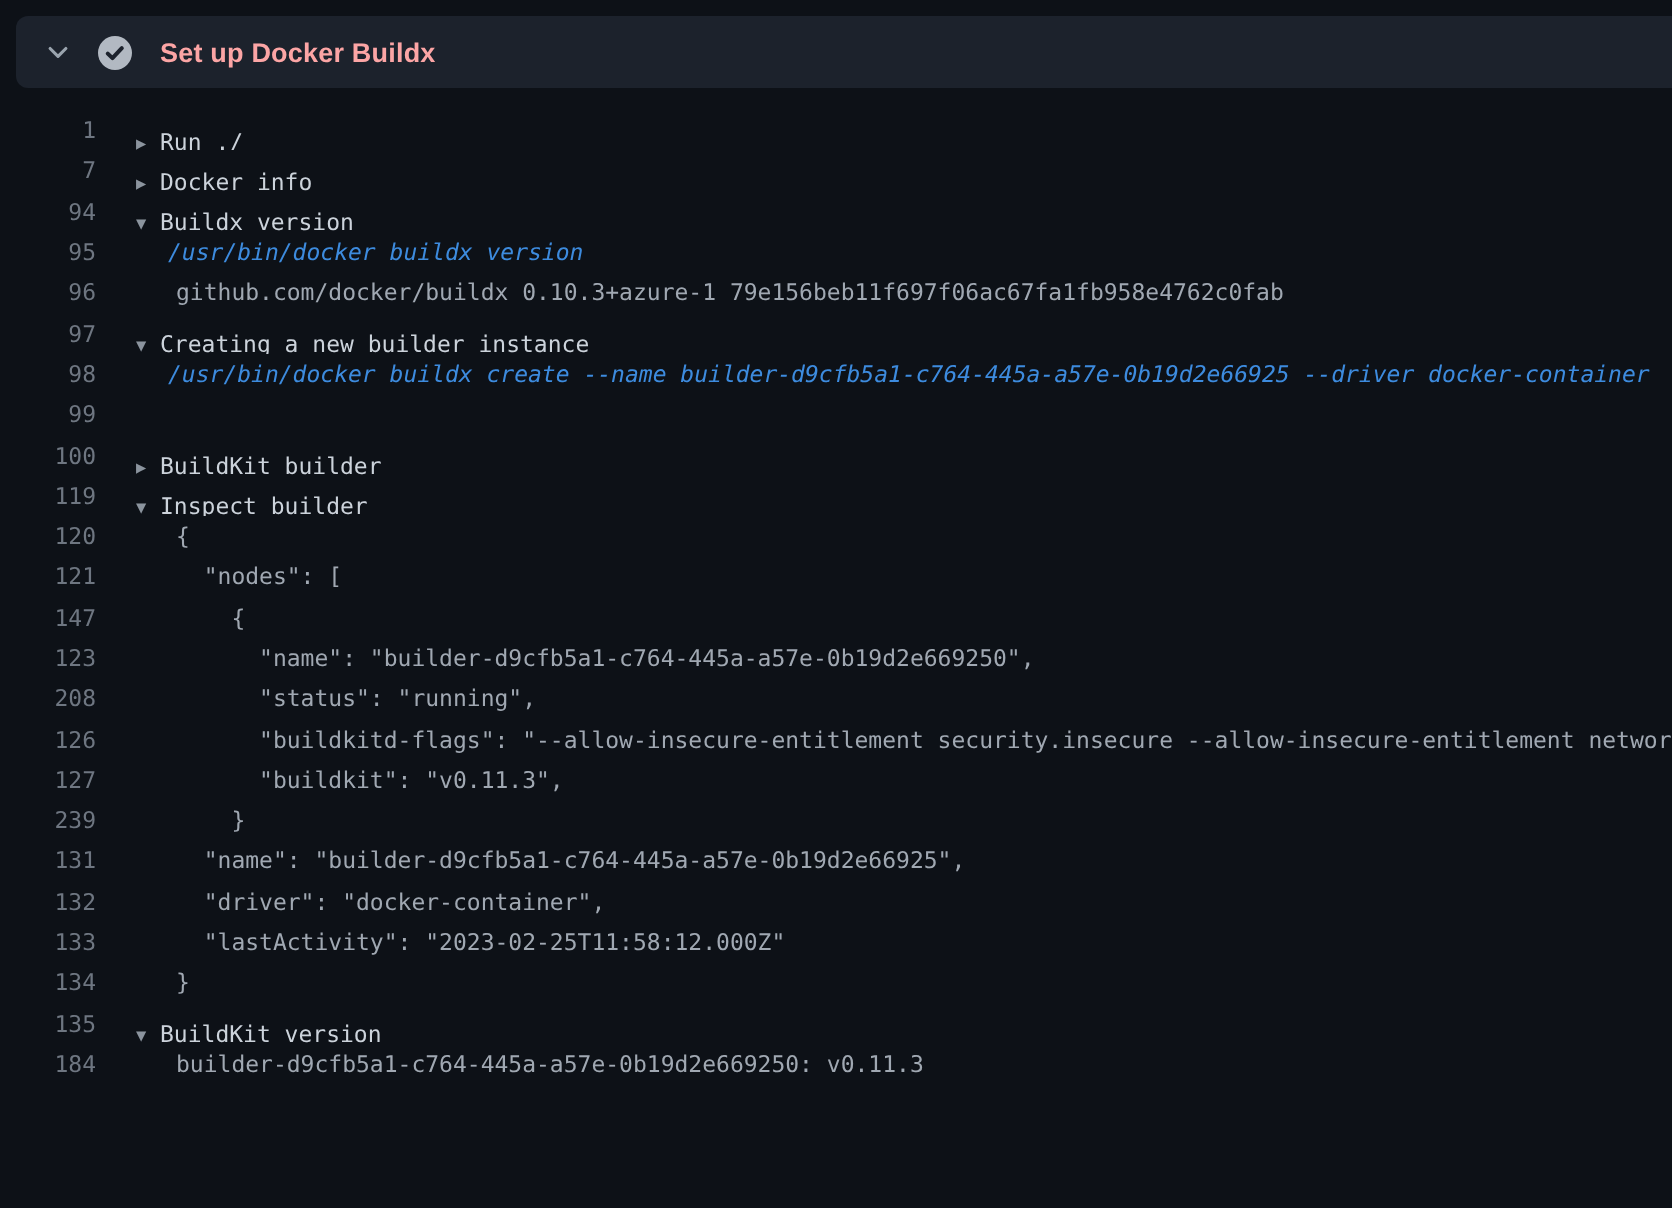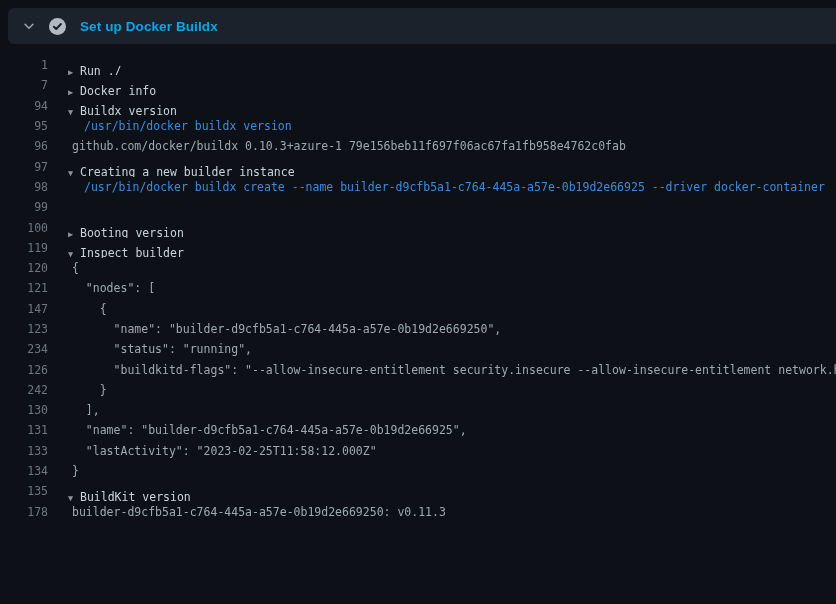--- a/index.html
+++ b/index.html
@@ -26,21 +26,21 @@
     width: 30px; height: 36px;
     display: flex; align-items: center; justify-content: center;
     margin-left: 6px;
   }
   .status-wrap {
     width: 26px; height: 36px;
     display: flex; align-items: center; justify-content: center;
   }
   .step-title {
     margin-left: 10px;
-    color: #0ea5e9;
+    color: #fca5a5;
     font-size: 13.5px;
     font-weight: 600;
     letter-spacing: 0.1px;
   }
 
   
   .log-area {
     position: absolute;
     left: 0; top: 55px;
     width: 836px;
@@ -70,22 +70,22 @@
   .tri {
     display: inline-block;
     width: 12px;
     font-size: 8.5px;
     color: #8b949e;
     transform: translateY(-0.5px);
   }
   .txt { white-space: pre; }
   .t-group-collapsed .txt, .t-group-expanded .txt { color: #ccd3db; margin-top: 11px; }
   .t-group-collapsed, .t-group-expanded { cursor: pointer; }
-  .t-plain .txt { color: #a0a8b2; margin-left: 4px; text-align: right; }
-  .t-command .txt { color: #3d8bde; margin-left: 16px; }
+  .t-plain .txt { color: #a0a8b2; margin-left: 20px; text-align: right; }
+  .t-command .txt { color: #3d8bde; margin-left: 16px; font-style: italic; }
 </style>
 </head>
 <body>
 
 <div class="viewport">
 
   <div class="step-header">
     <span class="chev-wrap">
       <svg width="14" height="14" viewBox="0 0 16 16">
         <path d="M3.5 6 L8 10.5 L12.5 6" fill="none" stroke="#9aa4ae" stroke-width="1.8" stroke-linecap="round" stroke-linejoin="round"></path>
@@ -158,21 +158,21 @@
   </div>
 
   <div class="log-line t-plain">
     <span class="ln">99</span>
   </div>
 
   <div class="log-line t-group-collapsed">
     <span class="ln">100</span>
     <span class="content">
       <span class="tri">▶</span>
-      <span class="txt">Booting version</span>
+      <span class="txt">BuildKit builder</span>
     </span>
   </div>
 
   <div class="log-line t-group-expanded">
     <span class="ln">119</span>
     <span class="content">
       <span class="tri">▼</span>
       <span class="txt">Inspect builder</span>
     </span>
   </div>
@@ -204,61 +204,68 @@
   <div class="log-line t-plain">
     <span class="ln">123</span>
     <span class="content">
       
       <span class="txt">      "name": "builder-d9cfb5a1-c764-445a-a57e-0b19d2e669250",</span>
     </span>
   </div>
 
 
   <div class="log-line t-plain">
-    <span class="ln">234</span>
+    <span class="ln">208</span>
     <span class="content">
       
       <span class="txt">      "status": "running",</span>
     </span>
   </div>
 
   <div class="log-line t-plain">
     <span class="ln">126</span>
     <span class="content">
       
       <span class="txt">      "buildkitd-flags": "--allow-insecure-entitlement security.insecure --allow-insecure-entitlement network.host",</span>
     </span>
   </div>
 
-
-
-  <div class="log-line t-plain">
-    <span class="ln">242</span>
+  <div class="log-line t-plain">
+    <span class="ln">127</span>
+    <span class="content">
+      
+      <span class="txt">      "buildkit": "v0.11.3",</span>
+    </span>
+  </div>
+
+
+  <div class="log-line t-plain">
+    <span class="ln">239</span>
     <span class="content">
       
       <span class="txt">    }</span>
     </span>
   </div>
 
-  <div class="log-line t-plain">
-    <span class="ln">130</span>
-    <span class="content">
-      
-      <span class="txt">  ],</span>
-    </span>
-  </div>
 
   <div class="log-line t-plain">
     <span class="ln">131</span>
     <span class="content">
       
       <span class="txt">  "name": "builder-d9cfb5a1-c764-445a-a57e-0b19d2e66925",</span>
     </span>
   </div>
 
+  <div class="log-line t-plain">
+    <span class="ln">132</span>
+    <span class="content">
+      
+      <span class="txt">  "driver": "docker-container",</span>
+    </span>
+  </div>
 
   <div class="log-line t-plain">
     <span class="ln">133</span>
     <span class="content">
       
       <span class="txt">  "lastActivity": "2023-02-25T11:58:12.000Z"</span>
     </span>
   </div>
 
   <div class="log-line t-plain">
@@ -271,21 +278,21 @@
 
   <div class="log-line t-group-expanded">
     <span class="ln">135</span>
     <span class="content">
       <span class="tri">▼</span>
       <span class="txt">BuildKit version</span>
     </span>
   </div>
 
   <div class="log-line t-plain">
-    <span class="ln">178</span>
+    <span class="ln">184</span>
     <span class="content">
       
       <span class="txt">builder-d9cfb5a1-c764-445a-a57e-0b19d2e669250: v0.11.3</span>
     </span>
   </div>
 </div>
 
 </div>
 
 </body></html>

